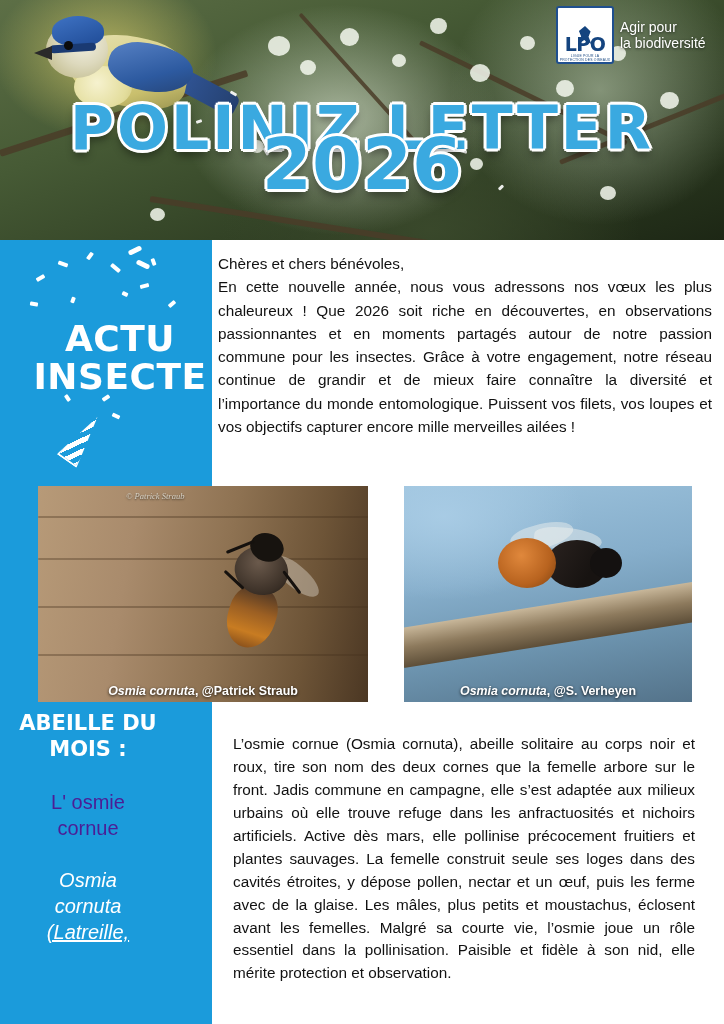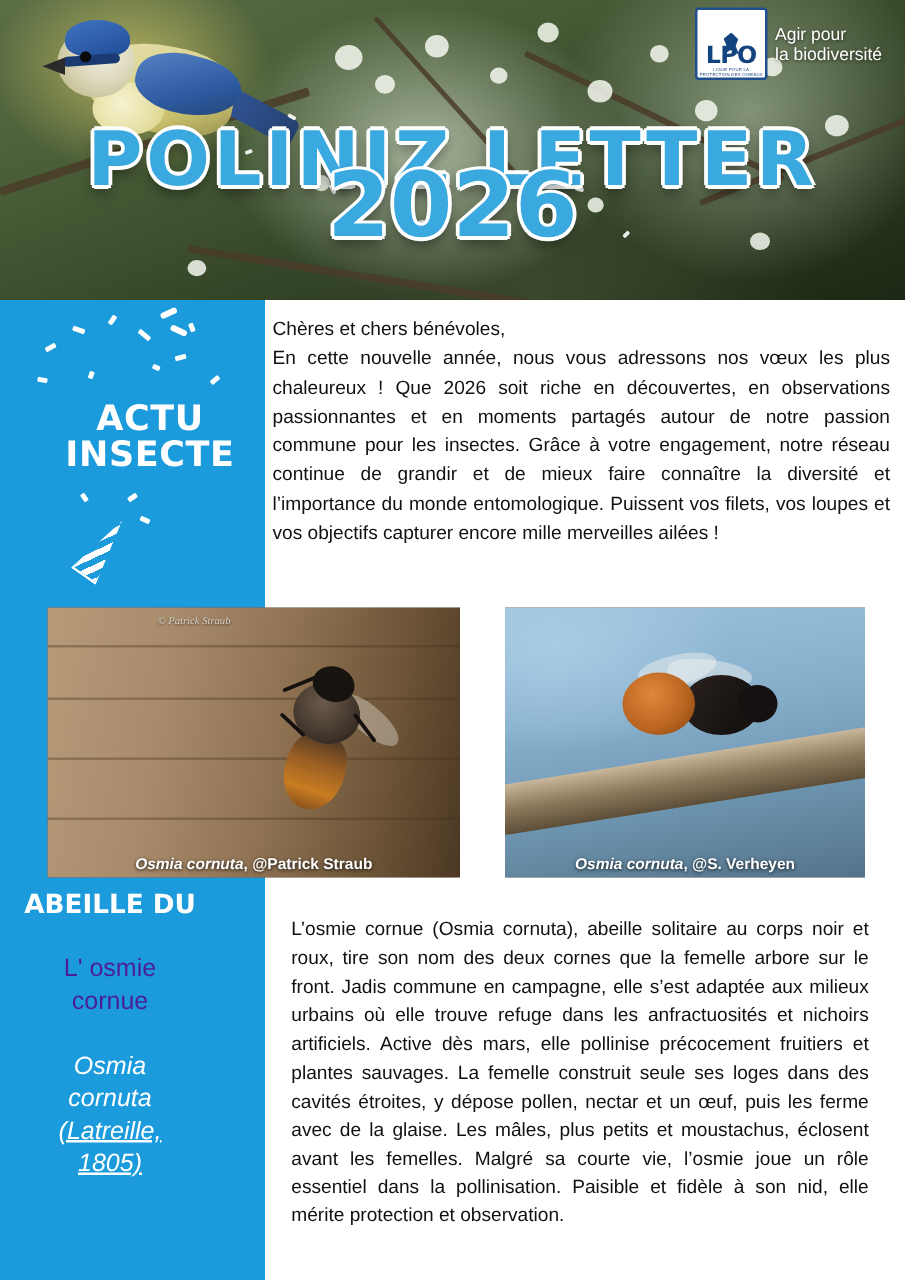--- a/index.html
+++ b/index.html
@@ -238,21 +238,21 @@
     width: 212px; height: 250px;
   }
   .actu-title {
     position: absolute;
     left: 0; top: 80px;
     width: 240px;
     text-align: center;
     color: #ffffff;
     font-family: "DejaVu Sans", sans-serif;
     font-weight: bold;
-    font-size: 28px;
+    font-size: 36px;
     line-height: 1.05;
     letter-spacing: 0.5px;
   }
   .party-popper {
     position: absolute;
     left: 62px; top: 150px;
     width: 60px; height: 80px;
   }
   .popper-cone {
     position: absolute;
@@ -560,30 +560,30 @@
       <div class="popper-cone"></div>
       <div class="confetti-side" style="left:40px;top:6px; width:8px;height:4px;transform:rotate(-35deg);"></div>
       <div class="confetti-side" style="left:50px;top:24px;width:8px;height:4px;transform:rotate(25deg);"></div>
       <div class="confetti-side" style="left:2px; top:6px; width:7px;height:4px;transform:rotate(55deg);"></div>
     </div>
   </div>
 
   <div class="abeille-block">
     <div class="abeille-title">
       <div>ABEILLE DU</div>
+      <div>MOIS :</div>
     </div>
     <div class="abeille-name">
       <div>L' osmie</div>
       <div>cornue</div>
     </div>
     <div class="abeille-latin">
       <div>Osmia</div>
       <div>cornuta</div>
       <div class="abeille-author">(Latreille,</div>
-      <div class="abeille-author">1805)</div>
     </div>
   </div>
 </div>
 
 <div class="intro">
   <p>Chères et chers bénévoles,</p>
   <p>En cette nouvelle année, nous vous adressons nos vœux les plus chaleureux ! Que 2026 soit riche en découvertes, en observations passionnantes et en moments partagés autour de notre passion commune pour les insectes. Grâce à votre engagement, notre réseau continue de grandir et de mieux faire connaître la diversité et l’importance du monde entomologique. Puissent vos filets, vos loupes et vos objectifs capturer encore mille merveilles ailées !</p>
 </div>
 
 <div class="photo photo-a">

